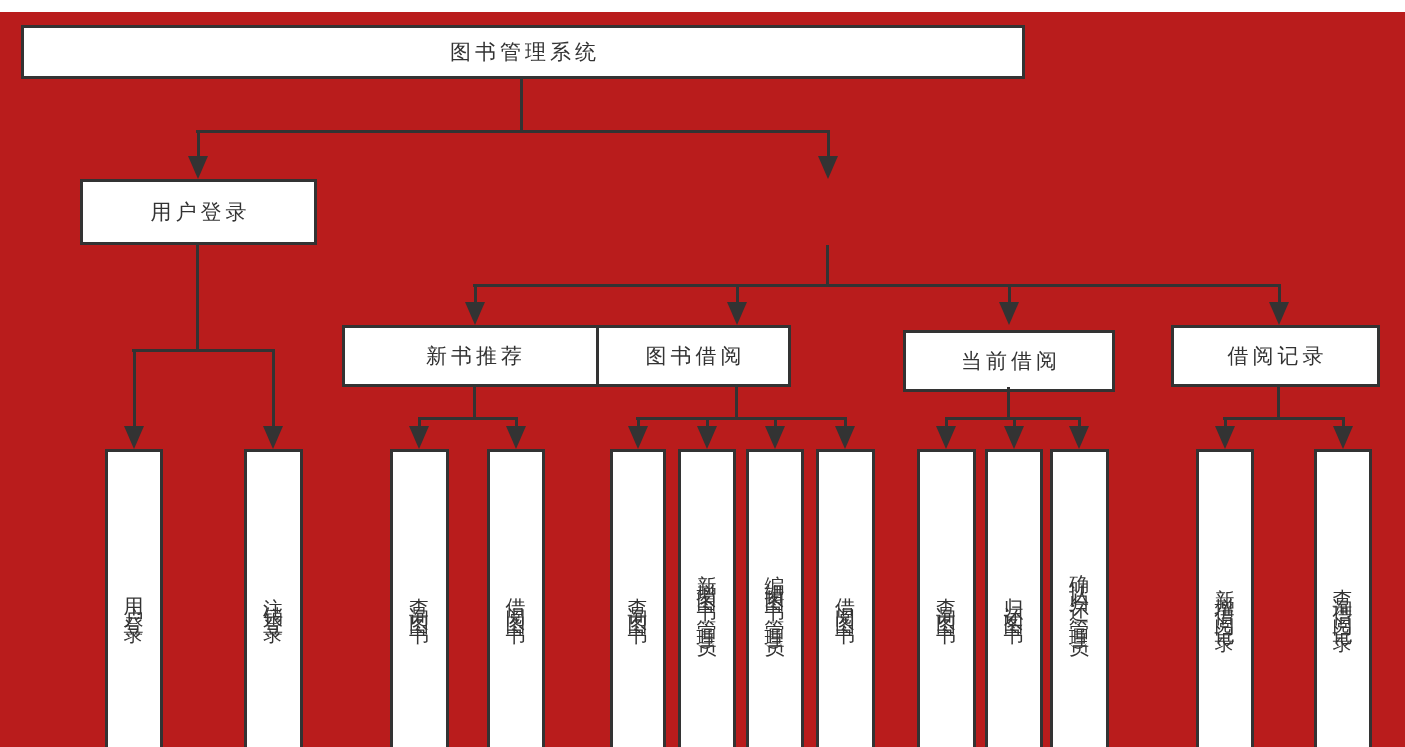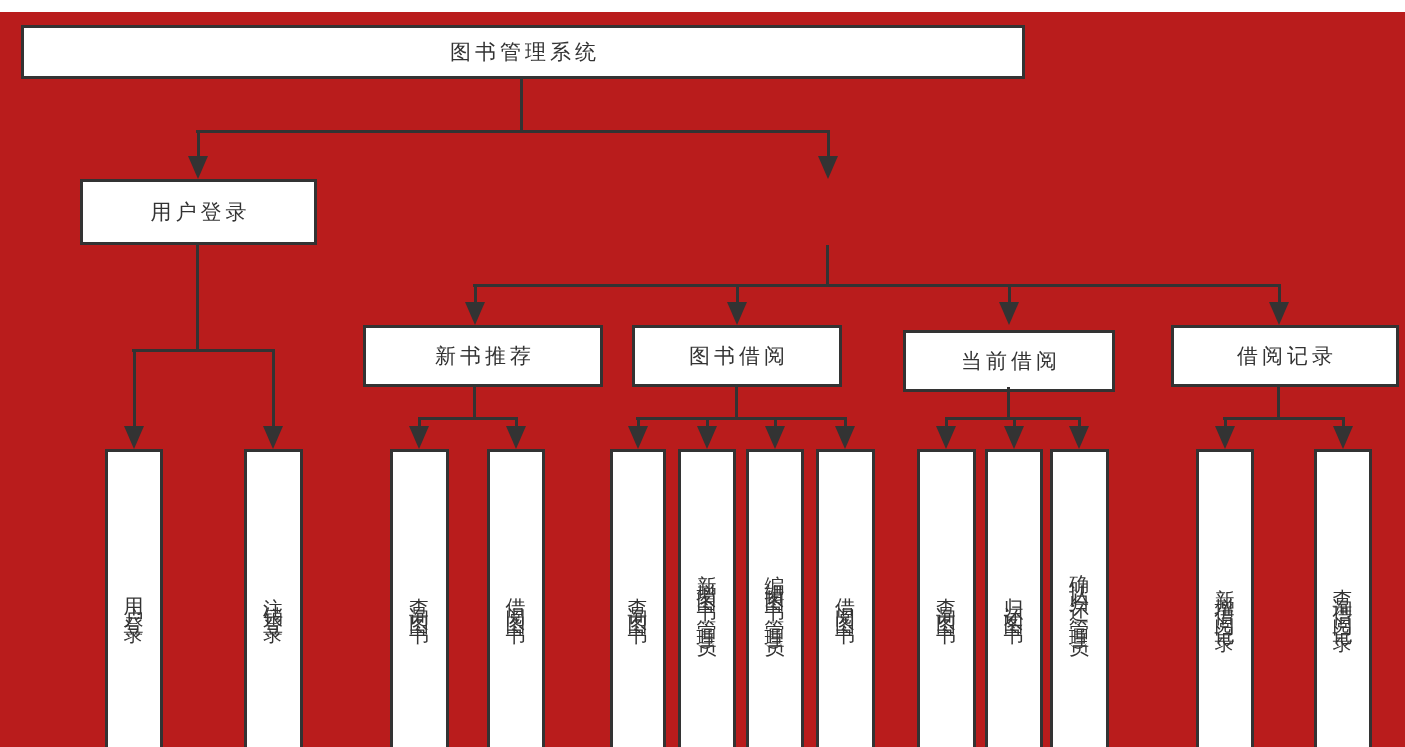--- a/index.html
+++ b/index.html
@@ -41,30 +41,30 @@
 <div class="canvas">
 
   <div class="box" style="left:21px;top:13px;width:1004px;height:54px">
     <span class="lbl">图书管理系统</span>
   </div>
 
   <div class="box" style="left:80px;top:167px;width:237px;height:66px">
     <span class="lbl">用户登录</span>
   </div>
 
-  <div class="box" style="left:363px;top:313px;width:240px;height:62px">
+  <div class="box" style="left:342px;top:313px;width:264px;height:62px">
     <span class="lbl">新书推荐</span>
   </div>
-  <div class="box" style="left:632px;top:313px;width:210px;height:62px">
+  <div class="box" style="left:596px;top:313px;width:195px;height:62px">
     <span class="lbl">图书借阅</span>
   </div>
   <div class="box" style="left:903px;top:318px;width:212px;height:62px">
     <span class="lbl">当前借阅</span>
   </div>
-  <div class="box" style="left:1171px;top:313px;width:228px;height:62px">
+  <div class="box" style="left:1171px;top:313px;width:209px;height:62px">
     <span class="lbl">借阅记录</span>
   </div>
 
   <div class="box vbox" style="left:105px;top:437px;width:58px;height:301px">
     <span class="lbl">用户登录</span>
   </div>
   <div class="box vbox" style="left:244px;top:437px;width:59px;height:301px">
     <span class="lbl">注销登录</span>
   </div>
 

